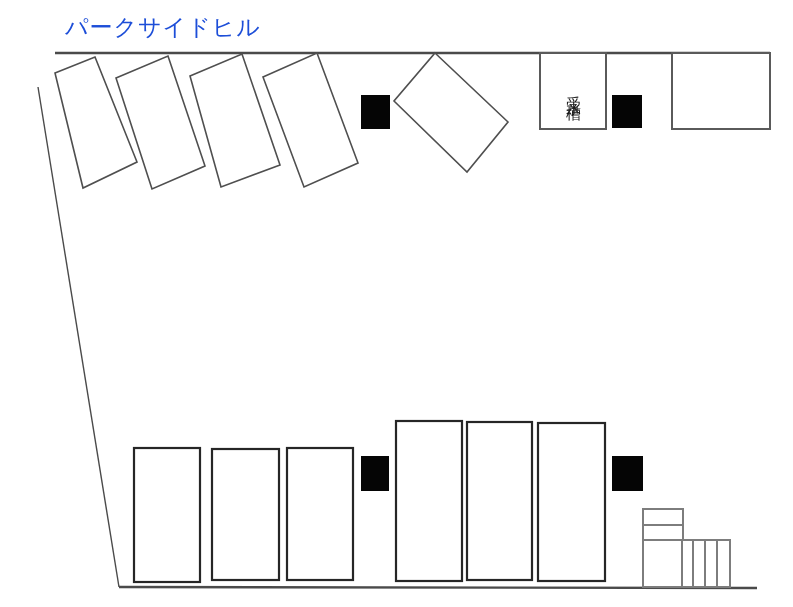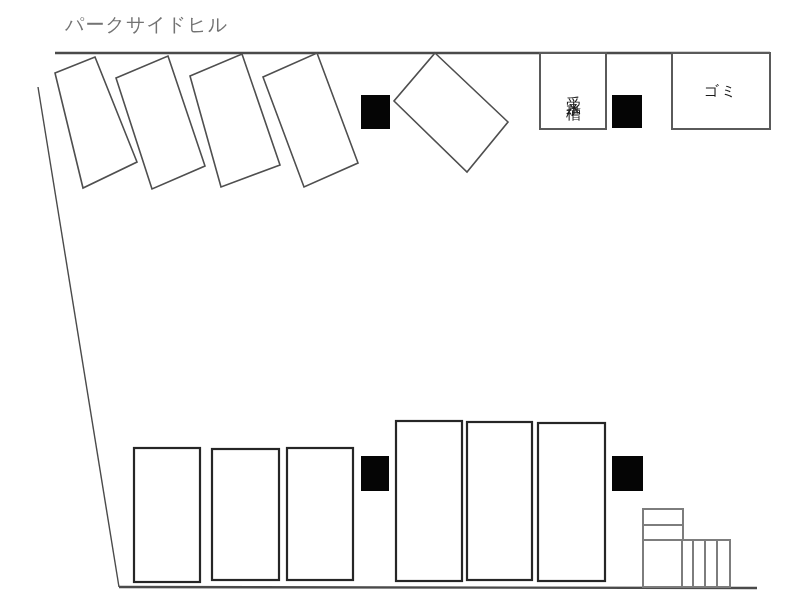--- a/index.html
+++ b/index.html
@@ -12,23 +12,23 @@
     width: 793px;
     height: 607px;
     background: #ffffff;
     font-family: "DejaVu Sans", sans-serif;
     overflow: hidden;
   }
   .plan-title {
     position: absolute;
     left: 65px;
     top: 12px;
-    font-size: 19px;
+    font-size: 23px;
     letter-spacing: 1px;
-    color: #737373;
+    color: #1d4ed8;
     white-space: nowrap;
   }
   #plan-svg {
     position: absolute;
     left: 0;
     top: 0;
     width: 793px;
     height: 607px;
   }
   .label-overlay {
@@ -85,15 +85,14 @@
       <rect x="643" y="525" width="40" height="15" fill="none" stroke="#7d7d7d" stroke-width="2"></rect>
       <rect x="643" y="540" width="39" height="47" fill="none" stroke="#7d7d7d" stroke-width="2"></rect>
       <rect x="682" y="540" width="11" height="47" fill="none" stroke="#7d7d7d" stroke-width="2"></rect>
       <rect x="693" y="540" width="12" height="47" fill="none" stroke="#7d7d7d" stroke-width="2"></rect>
       <rect x="705" y="540" width="12" height="47" fill="none" stroke="#7d7d7d" stroke-width="2"></rect>
       <rect x="717" y="540" width="13" height="47" fill="none" stroke="#7d7d7d" stroke-width="2"></rect>
     </svg>
   <div class="plan-title">パークサイドヒル</div>
   <div class="label-overlay">
     <div class="box-label vertical" id="label-0" style="left: 540px; top: 53px; width: 66px; height: 76px; color: rgb(26, 26, 26);">受水槽</div>
-    <div class="box-label horizontal" id="label-1" style="left: 672px; top: 53px; width: 98px; height: 76px; color: rgb(26, 26, 26);">ゴミ</div>
   </div>
 </div>
 
 </body></html>

